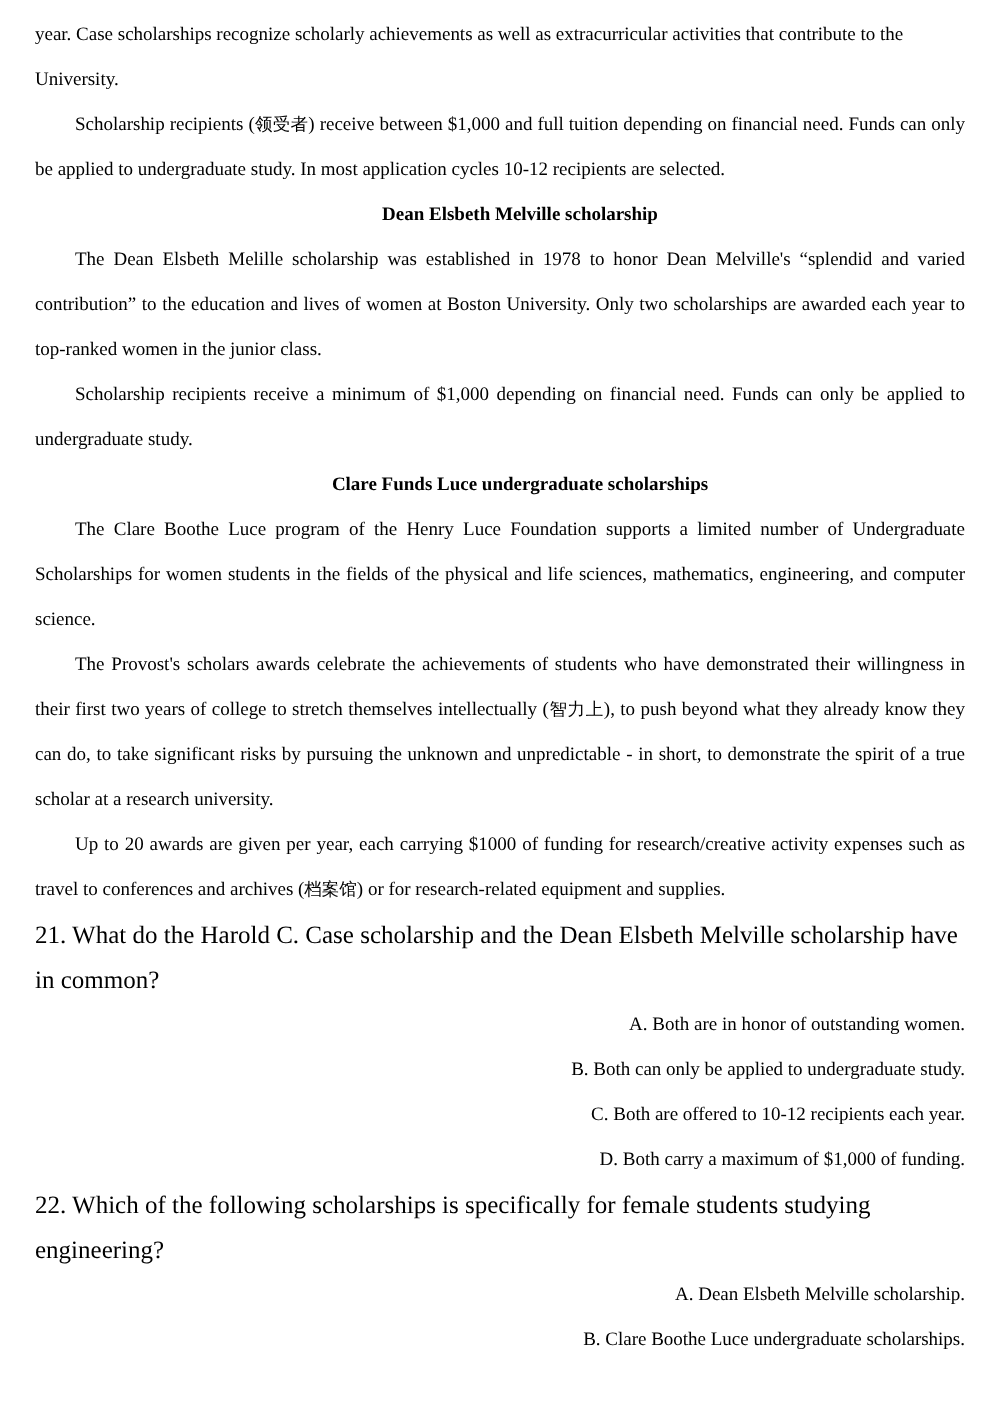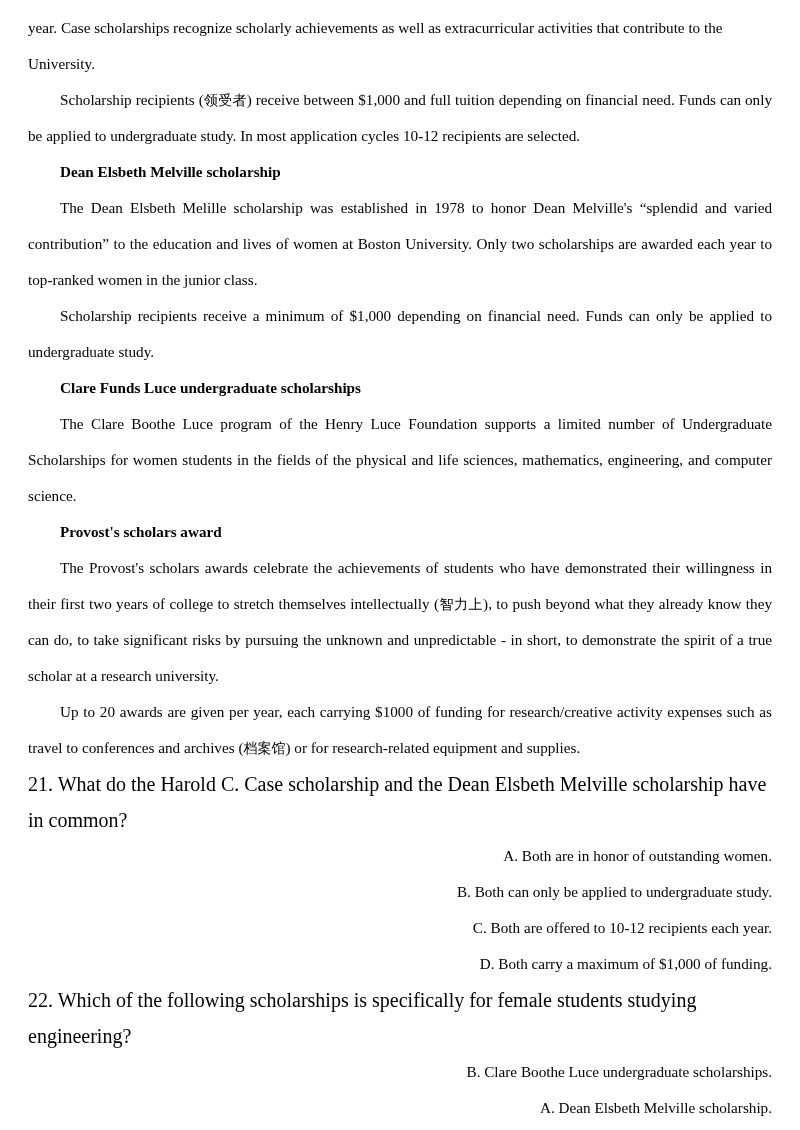--- a/index.html
+++ b/index.html
@@ -33,21 +33,21 @@
   }
   .para.nojust {
     text-align: left;
   }
   .heading {
     font-size: 15.2px;
     line-height: 36px;
     font-weight: bold;
     margin: 0;
     text-indent: 32px;
-    text-align: left;
+    text-align: center;
   }
   .question {
     font-size: 20px;
     line-height: 36px;
     margin: 0;
     text-align: left;
   }
   .option {
     font-size: 15.2px;
     line-height: 36px;
@@ -71,36 +71,35 @@
   <p class="heading">Dean Elsbeth Melville scholarship</p>
 
   <p class="para indent">The Dean Elsbeth Melille scholarship was established in 1978 to honor Dean Melville's “splendid and varied contribution” to the education and lives of women at Boston University. Only two scholarships are awarded each year to top-ranked women in the junior class.</p>
 
   <p class="para indent">Scholarship recipients receive a minimum of $1,000 depending on financial need. Funds can only be applied to undergraduate study.</p>
 
   <p class="heading">Clare Funds Luce undergraduate scholarships</p>
 
   <p class="para indent">The Clare Boothe Luce program of the Henry Luce Foundation supports a limited number of Undergraduate Scholarships for women students in the fields of the physical and life sciences, mathematics, engineering, and computer science.</p>
 
-  <p class="heading">Provost's scholars award</p>
 
   <p class="para indent">The Provost's scholars awards celebrate the achievements of students who have demonstrated their willingness in their first two years of college to stretch themselves intellectually (<span class="cjk">智力上</span>), to push beyond what they already know they can do, to take significant risks by pursuing the unknown and unpredictable - in short, to demonstrate the spirit of a true scholar at a research university.</p>
 
   <p class="para indent">Up to 20 awards are given per year, each carrying $1000 of funding for research/creative activity expenses such as travel to conferences and archives (<span class="cjk">档案馆</span>) or for research-related equipment and supplies.</p>
 
   <p class="question">21. What do the Harold C. Case scholarship and the Dean Elsbeth Melville scholarship have in common?</p>
 
   <p class="option">A. Both are in honor of outstanding women.</p>
 
   <p class="option">B. Both can only be applied to undergraduate study.</p>
 
   <p class="option">C. Both are offered to 10-12 recipients each year.</p>
 
   <p class="option">D. Both carry a maximum of $1,000 of funding.</p>
 
   <p class="question">22. Which of the following scholarships is specifically for female students studying engineering?</p>
 
+  <p class="option">A. Dean Elsbeth Melville scholarship.</p>
+
   <p class="option">B. Clare Boothe Luce undergraduate scholarships.</p>
-
-  <p class="option">A. Dean Elsbeth Melville scholarship.</p>
 
 
 </div>
 
 </body></html>

